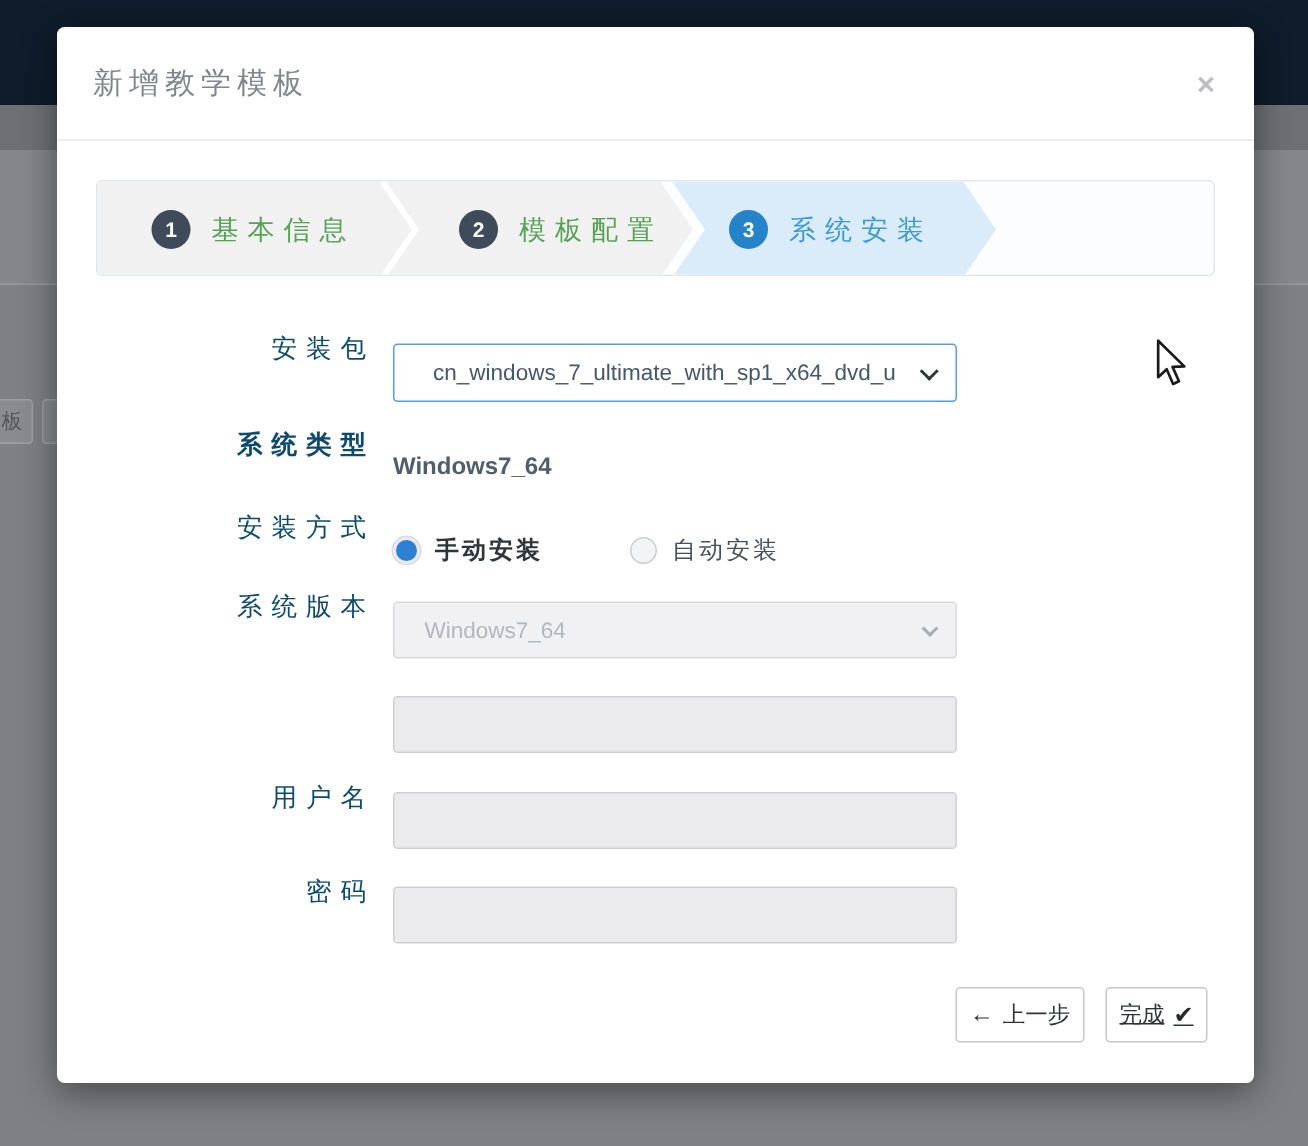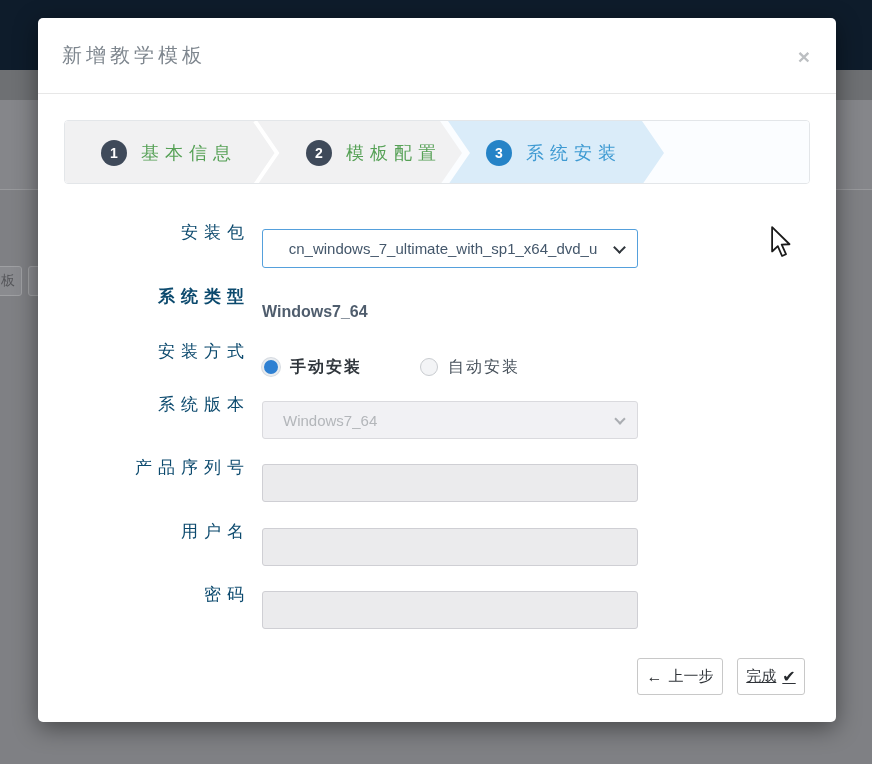--- a/index.html
+++ b/index.html
@@ -161,21 +161,20 @@
       <div class="row-label">系统版本</div>
       <div class="field">
         <div class="select-disabled">
           <span class="sel-text">Windows7_64</span>
           <span class="caret-gray"></span>
         </div>
       </div>
     </div>
 
     <div class="form-row" style="top:430px; height:38px;">
-      <div class="row-label">产品序列号</div>
       <div class="field">
         <input class="input-disabled" disabled="" value="" style="">
       </div>
     </div>
 
     <div class="form-row" style="top:557px; height:38px;">
       <div class="row-label">密码</div>
       <div class="field">
         <input class="input-disabled" disabled="" value="" style="">
       </div>

